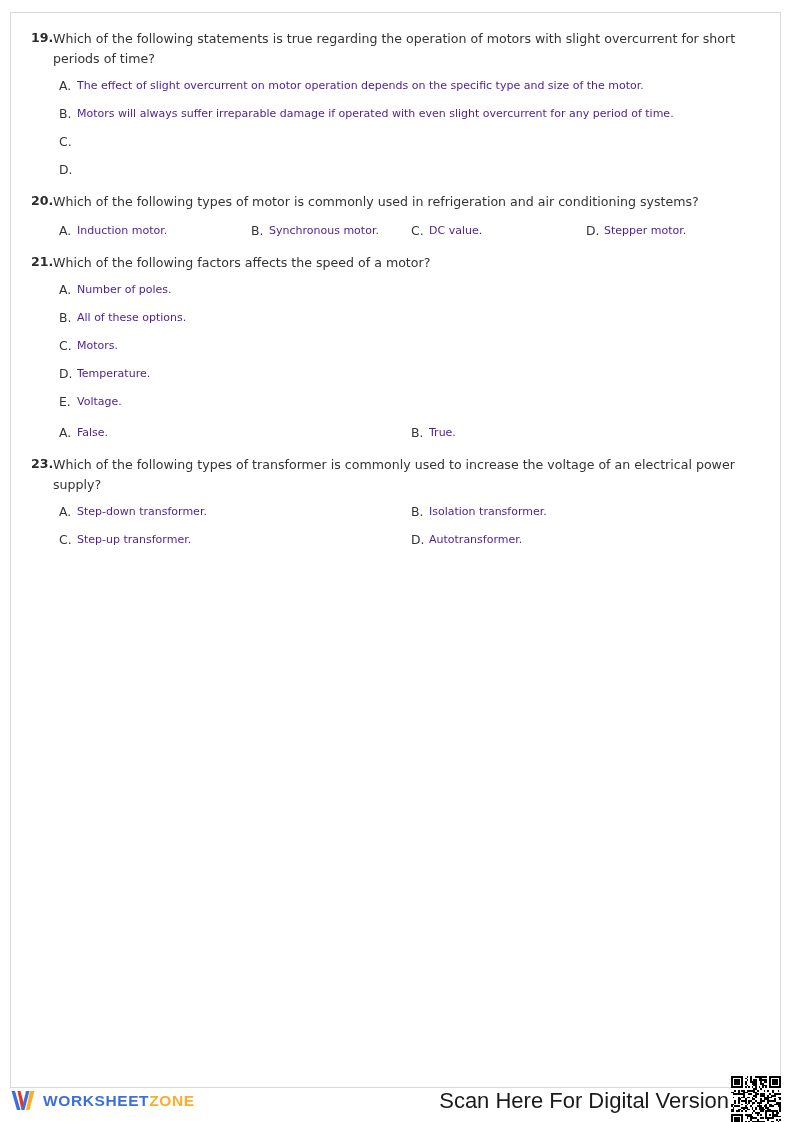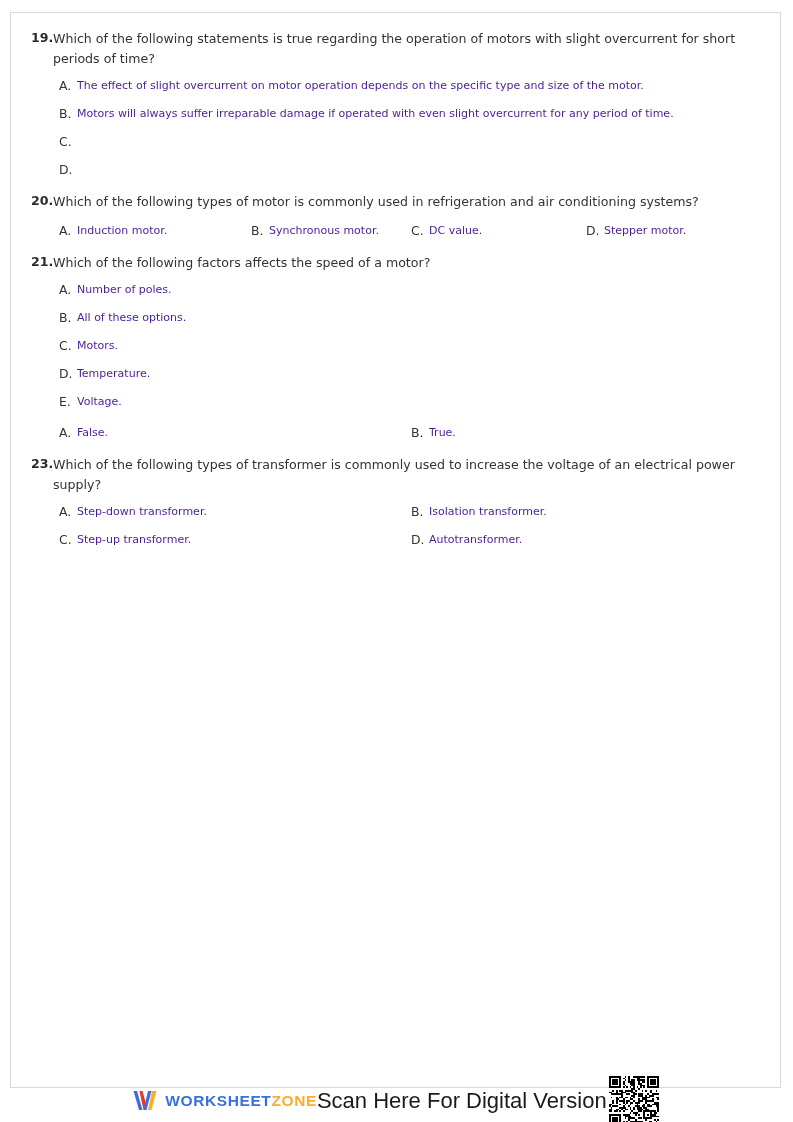--- a/index.html
+++ b/index.html
@@ -117,21 +117,21 @@
 
   
   .footer {
     position: absolute;
     left: 10px;
     top: 1086px;
     width: 771px;
     height: 30px;
     display: flex;
     align-items: center;
-    justify-content: center;
+    justify-content: space-between;
   }
   .brand {
     display: flex;
     align-items: center;
     gap: 7px;
   }
   .brand-mark {
     width: 26px;
     height: 22px;
     flex: 0 0 26px;

